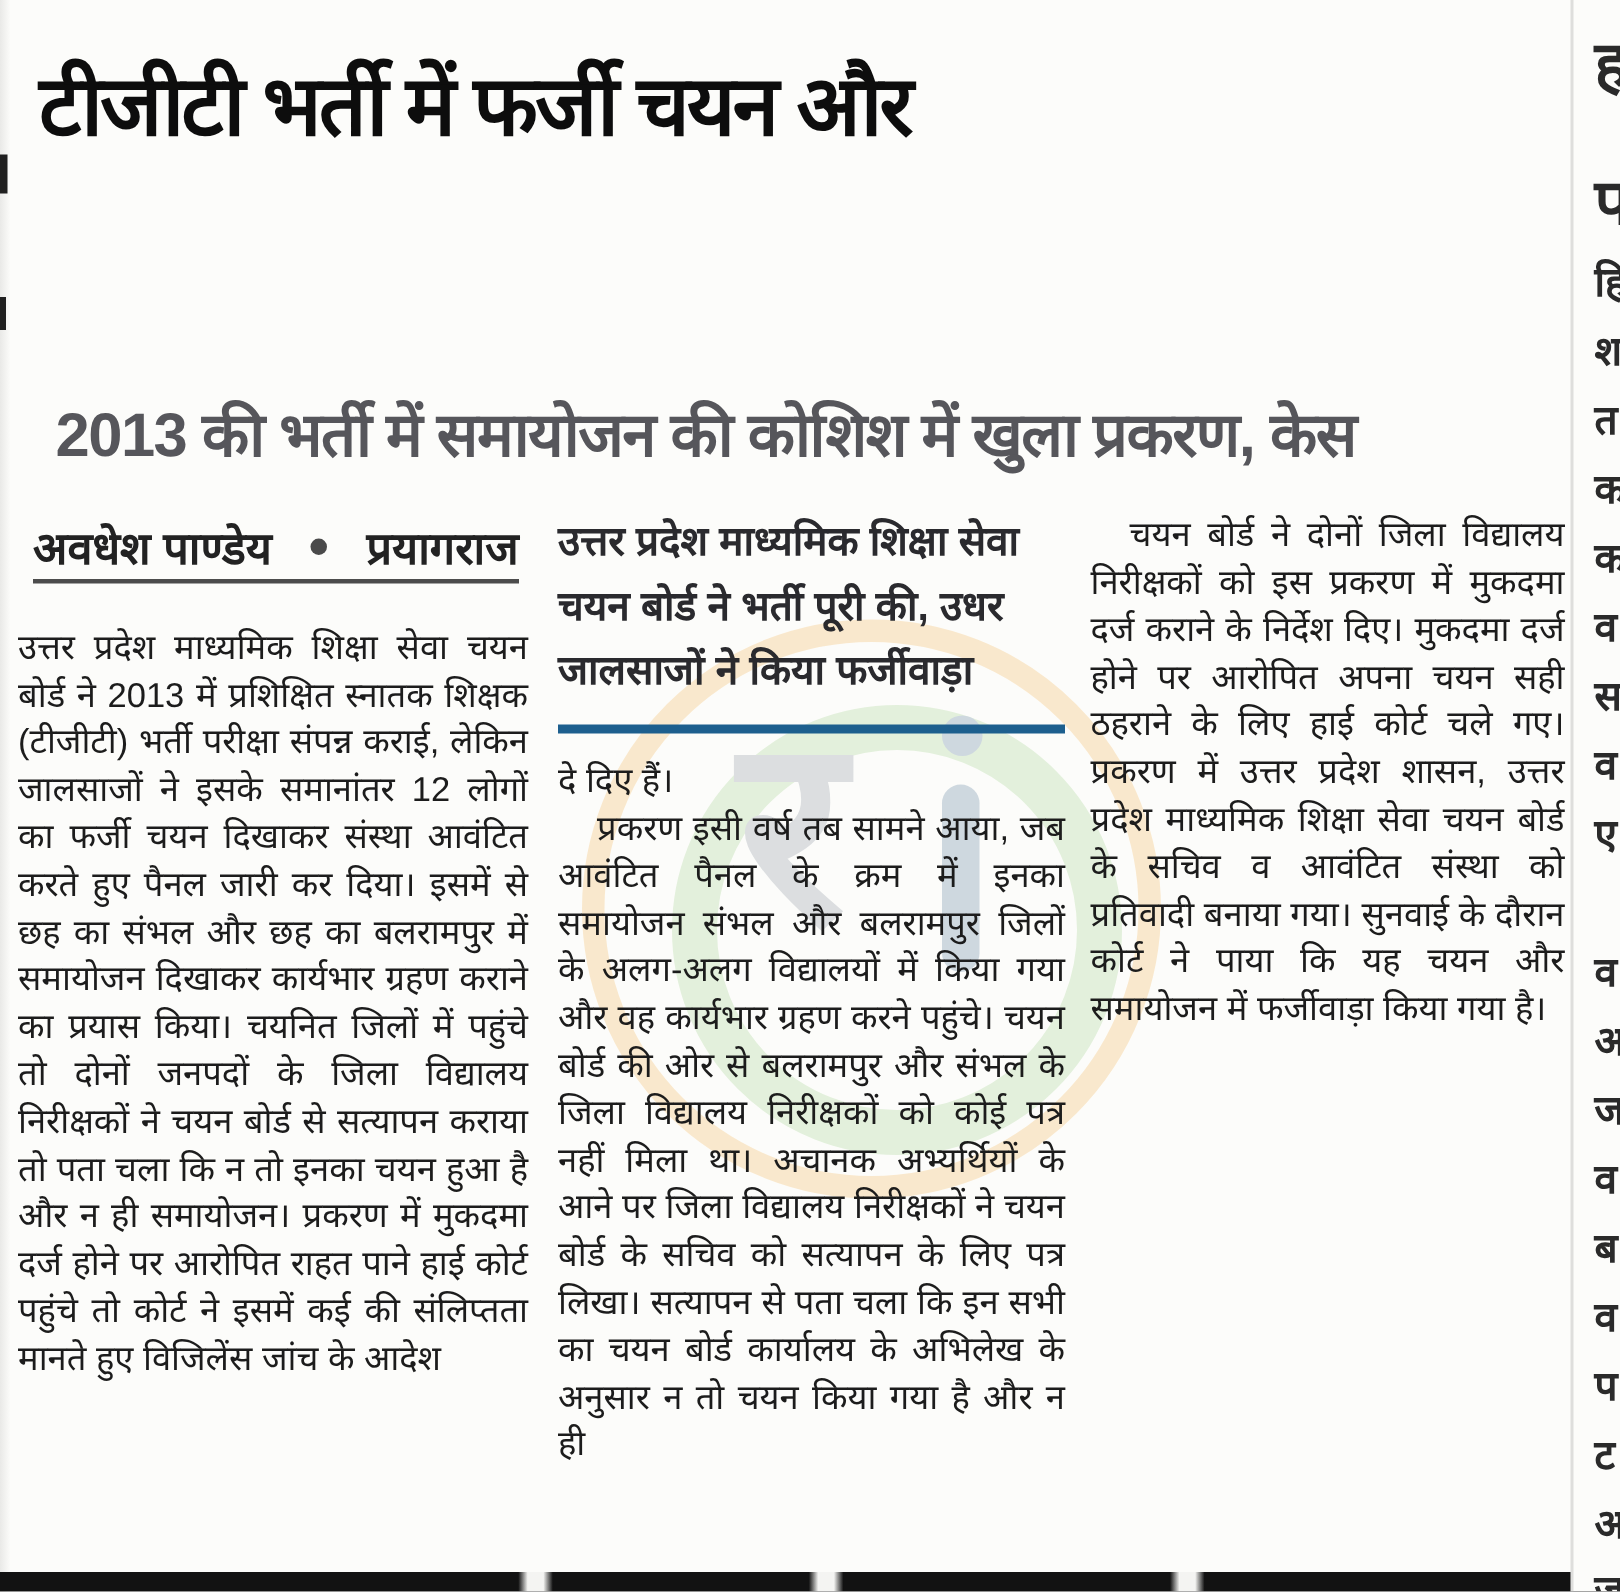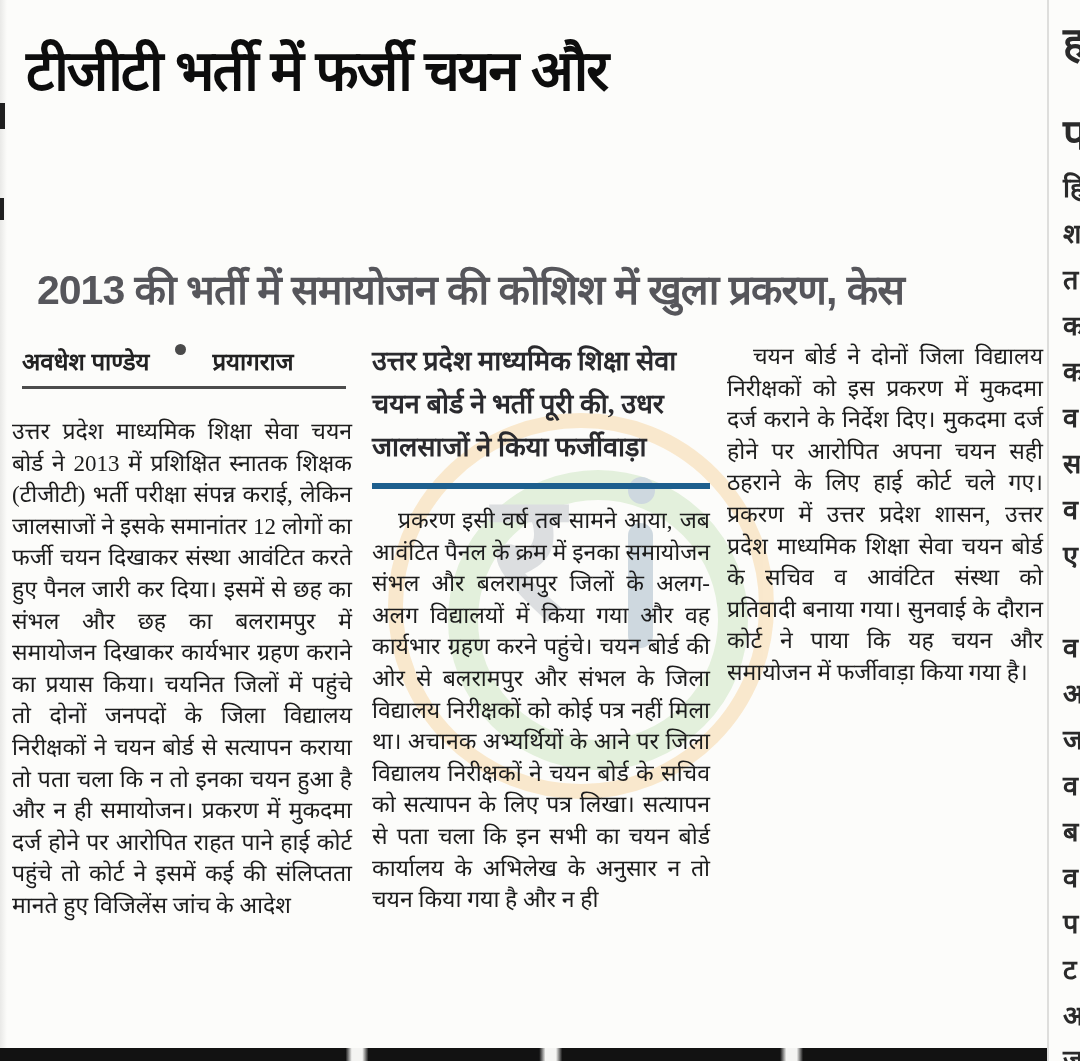--- a/index.html
+++ b/index.html
@@ -18,28 +18,28 @@
   }
   
   .subheadline{
     position:absolute;left:14px;top:266px;width:1020px;
     font-weight:700;color:#56565b;font-size:41px;line-height:48px;
     white-space:nowrap;letter-spacing:-1px;margin-left:23px;
   }
   
   .byline{
     position:absolute;left:22px;top:344px;width:330px;
-    display:flex;align-items:flex-start;gap:26px;
-    font-weight:700;font-size:24px;color:#222;
+    display:flex;align-items:center;gap:26px;
+    font-weight:700;font-size:30px;color:#222;
   }
   .byline .dot{width:11px;height:11px;border-radius:50%;background:#4a4a4a;display:inline-block;}
   .byline-rule{position:absolute;left:22px;top:386px;width:324px;height:3px;background:#4c4c4c;}
   
   .col{position:absolute;text-align:justify;font-size:23px;line-height:31.6px;color:#1c1c1c;z-index:2;}
-  .col p{margin:0;font-family:Liberation Serif, serif;}
+  .col p{margin:0;}
   .col p.indent{text-indent:26px;}
   #col1{left:12px;top:416px;width:340px;}
   #col2{left:372px;top:340px;width:338px;}
   #col3{left:727px;top:341px;width:316px;}
   .intro{
     font-weight:700;font-size:27px;line-height:43px;color:#2a2a2e;
     text-align:left;margin:0;
   }
   .intro-rule{height:6px;width:100%;margin:14px 0 16px 0;background:#1d5f8e;}
   
@@ -90,20 +90,21 @@
   </div>
   <div class="byline-rule"></div>
 
   <div class="col" id="col1">
     <p>उत्तर प्रदेश माध्यमिक शिक्षा सेवा चयन बोर्ड ने 2013 में प्रशिक्षित स्नातक शिक्षक (टीजीटी) भर्ती परीक्षा संपन्न कराई, लेकिन जालसाजों ने इसके समानांतर 12 लोगों का फर्जी चयन दिखाकर संस्था आवंटित करते हुए पैनल जारी कर दिया। इसमें से छह का संभल और छह का बलरामपुर में समायोजन दिखाकर कार्यभार ग्रहण कराने का प्रयास किया। चयनित जिलों में पहुंचे तो दोनों जनपदों के जिला विद्यालय निरीक्षकों ने चयन बोर्ड से सत्यापन कराया तो पता चला कि न तो इनका चयन हुआ है और न ही समायोजन। प्रकरण में मुकदमा दर्ज होने पर आरोपित राहत पाने हाई कोर्ट पहुंचे तो कोर्ट ने इसमें कई की संलिप्तता मानते हुए विजिलेंस जांच के आदेश</p>
   </div>
 
   <div class="col" id="col2">
     <p class="intro">उत्तर प्रदेश माध्यमिक शिक्षा सेवा चयन बोर्ड ने भर्ती पूरी की, उधर जालसाजों ने किया फर्जीवाड़ा</p>
     <div class="intro-rule" style="background: rgb(29, 95, 142);"></div>
+    <p>दे दिए हैं।</p>
     <p class="indent">प्रकरण इसी वर्ष तब सामने आया, जब आवंटित पैनल के क्रम में इनका समायोजन संभल और बलरामपुर जिलों के अलग-अलग विद्यालयों में किया गया और वह कार्यभार ग्रहण करने पहुंचे। चयन बोर्ड की ओर से बलरामपुर और संभल के जिला विद्यालय निरीक्षकों को कोई पत्र नहीं मिला था। अचानक अभ्यर्थियों के आने पर जिला विद्यालय निरीक्षकों ने चयन बोर्ड के सचिव को सत्यापन के लिए पत्र लिखा। सत्यापन से पता चला कि इन सभी का चयन बोर्ड कार्यालय के अभिलेख के अनुसार न तो चयन किया गया है और न ही</p>
   </div>
 
   <div class="col" id="col3">
     <p class="indent">चयन बोर्ड ने दोनों जिला विद्यालय निरीक्षकों को इस प्रकरण में मुकदमा दर्ज कराने के निर्देश दिए। मुकदमा दर्ज होने पर आरोपित अपना चयन सही ठहराने के लिए हाई कोर्ट चले गए। प्रकरण में उत्तर प्रदेश शासन, उत्तर प्रदेश माध्यमिक शिक्षा सेवा चयन बोर्ड के सचिव व आवंटित संस्था को प्रतिवादी बनाया गया। सुनवाई के दौरान कोर्ट ने पाया कि यह चयन और समायोजन में फर्जीवाड़ा किया गया है।</p>
   </div>
 
   <div class="right-sep"></div>
   <div class="right-strip">
       <span class="frag" style="top: 12px; font-size: 42px;">ह</span>

